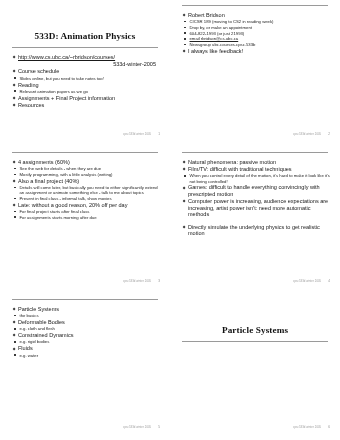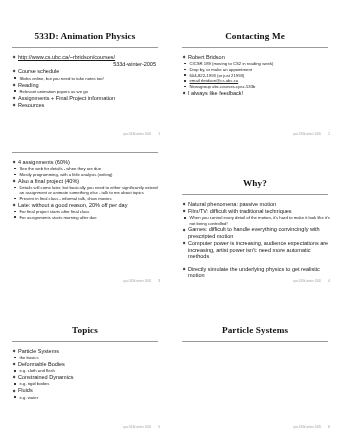--- a/index.html
+++ b/index.html
@@ -133,21 +133,20 @@
             <span class="btxt">Resources</span>
           </li>
         </ul>
       </div>
       <div class="footer">
         <span>cpsc533d winter 2005</span>
         <span class="pg">1</span>
       </div>
     </div>
     <div class="slide">
-      <div class="slide-title">Contacting Me</div>
       <div class="rule"></div>
       <div class="body">
         <ul>
           <li class="l1">
             <span class="btxt">Robert Bridson</span>
           </li>
           <ul class="sub">
             <li class="l2"><span class="btxt">CICSR 189 (moving to CS2 in reading week)</span></li>
             <li class="l2"><span class="btxt">Drop by, or make an appointment</span></li>
             <li class="l2"><span class="btxt">604-822-1993 (or just 21993)</span></li>
@@ -190,21 +189,20 @@
             <li class="l2"><span class="btxt">For assignments starts morning after due</span></li>
           </ul>
         </ul>
       </div>
       <div class="footer">
         <span>cpsc533d winter 2005</span>
         <span class="pg">3</span>
       </div>
     </div>
     <div class="slide">
-      <div class="slide-title">Why?</div>
       <div class="rule"></div>
       <div class="body">
         <ul>
           <li class="l1">
             <span class="btxt">Natural phenomena: passive motion</span>
           </li>
           <li class="l1">
             <span class="btxt">Film/TV: difficult with traditional techniques</span>
           </li>
           <ul class="sub">
@@ -223,21 +221,20 @@
             <span class="btxt">Directly simulate the underlying physics to get realistic motion</span>
           </li>
         </ul>
       </div>
       <div class="footer">
         <span>cpsc533d winter 2005</span>
         <span class="pg">4</span>
       </div>
     </div>
     <div class="slide">
-      <div class="slide-title">Topics</div>
       <div class="rule"></div>
       <div class="body">
         <ul>
           <li class="l1">
             <span class="btxt">Particle Systems</span>
           </li>
           <ul class="sub">
             <li class="l2"><span class="btxt">the basics</span></li>
           </ul>
           <li class="l1">

